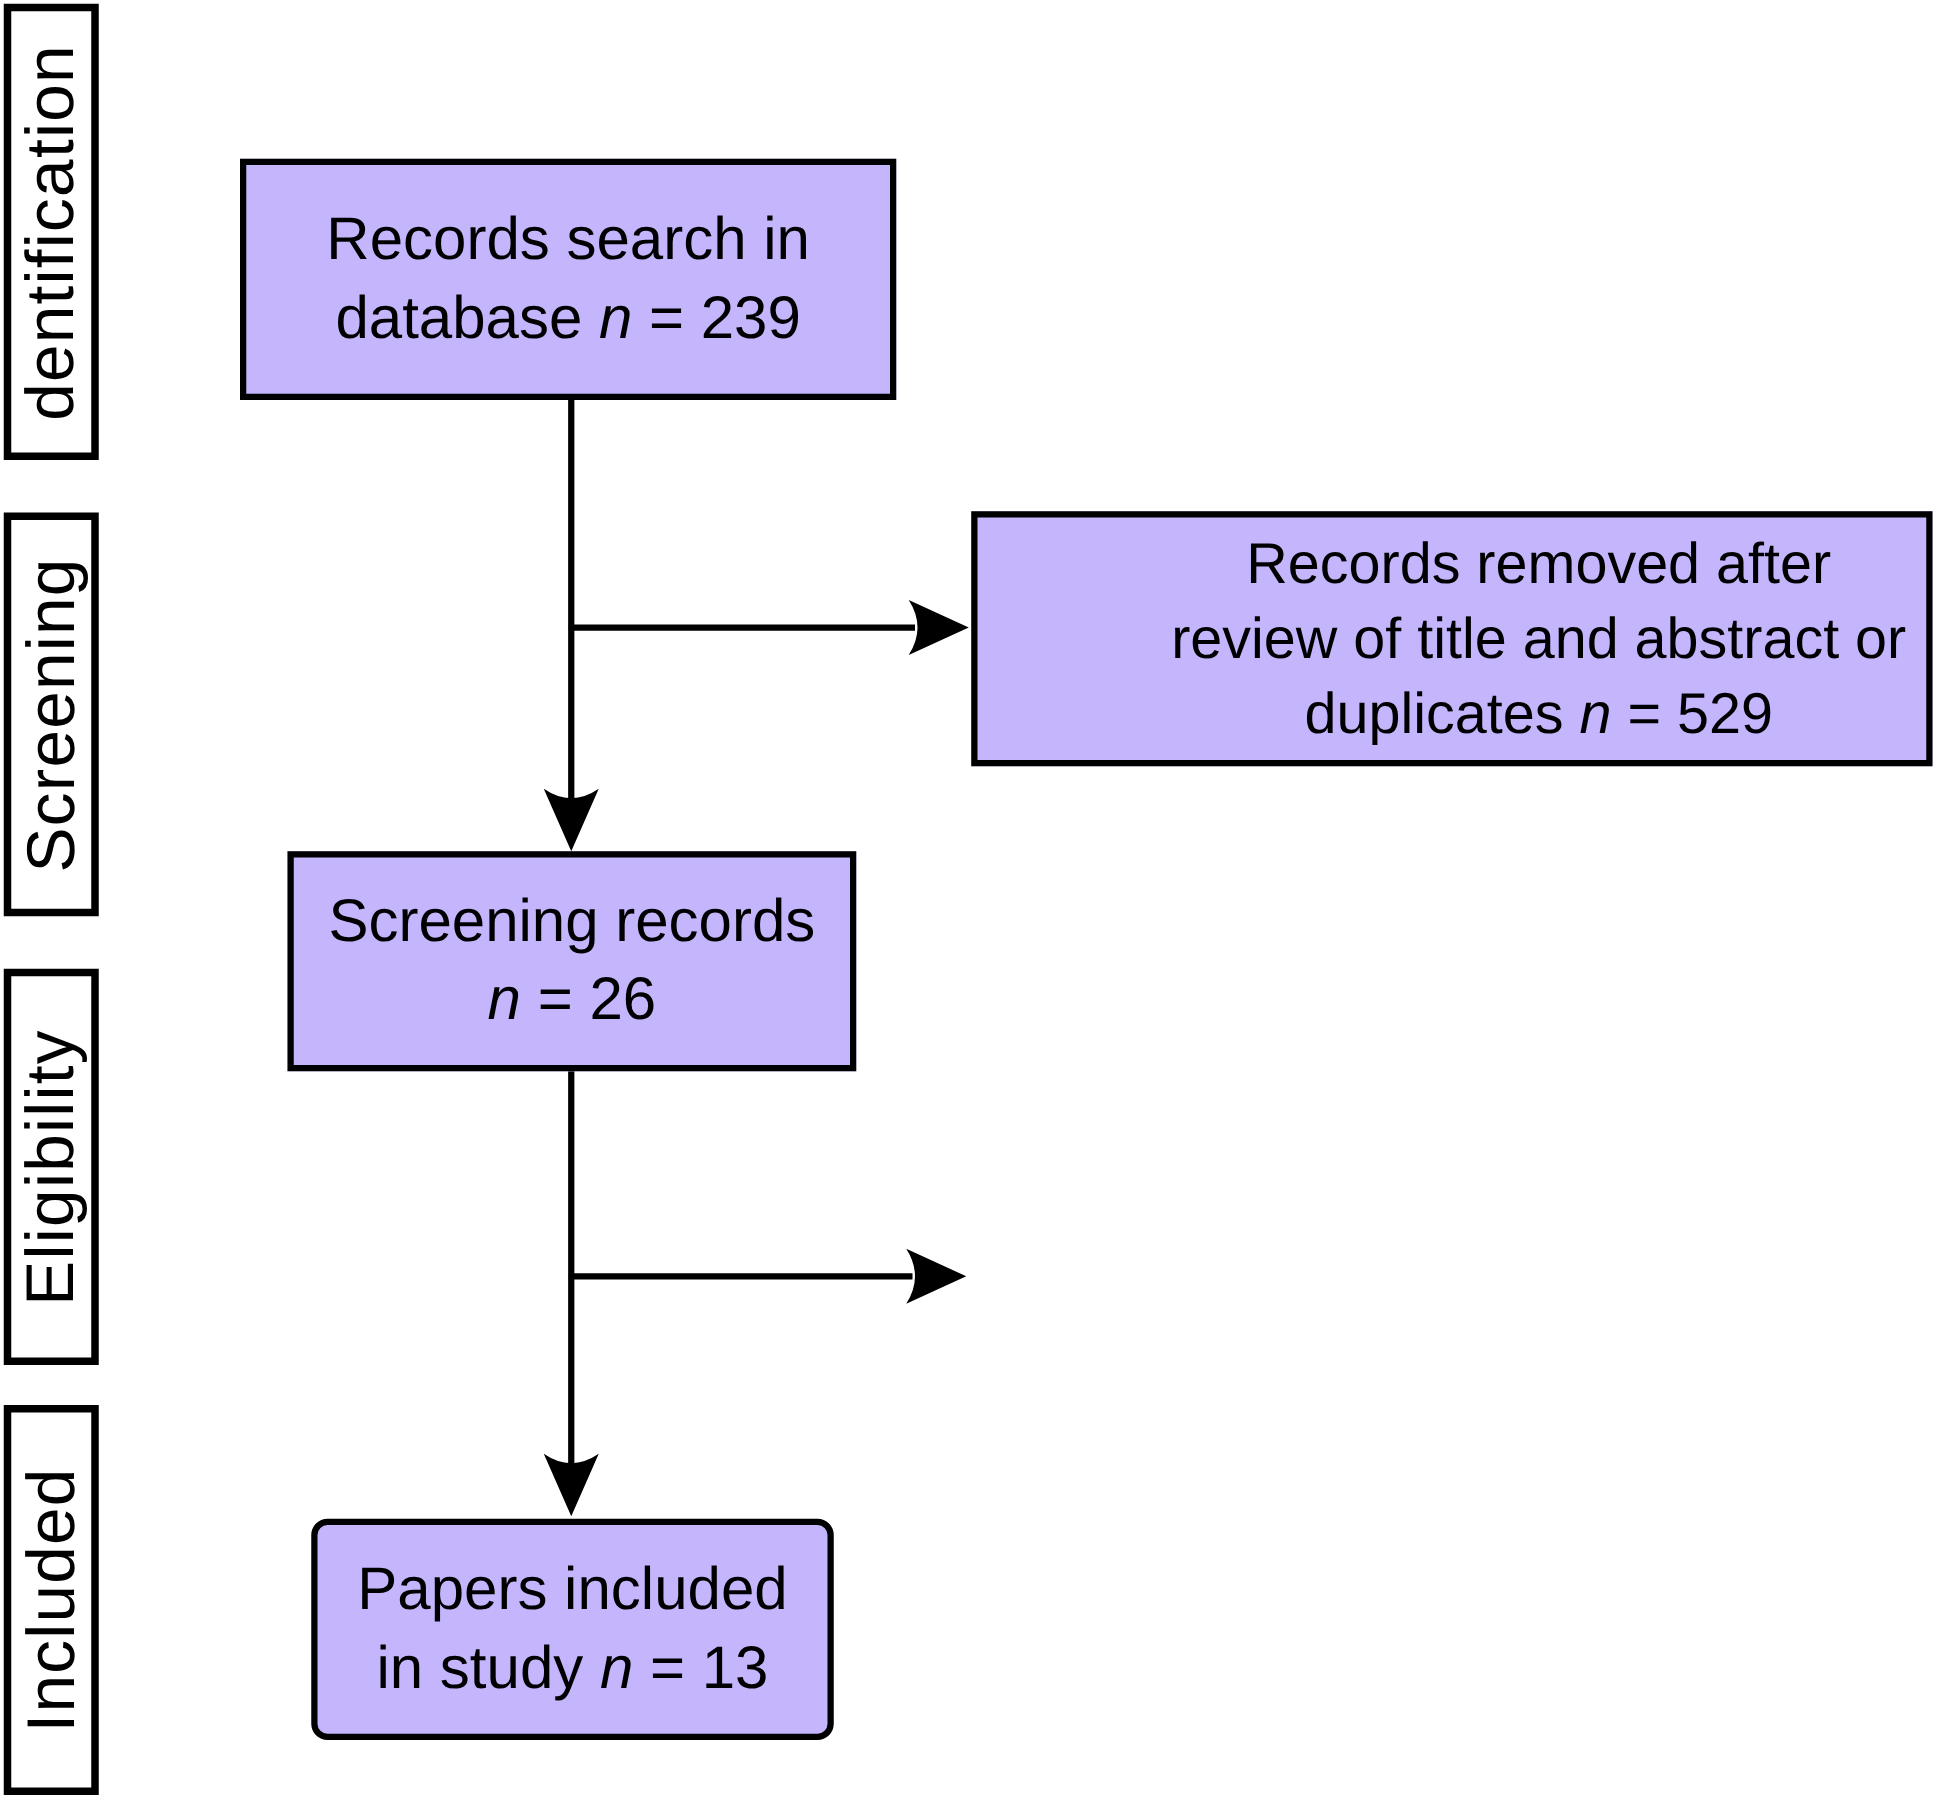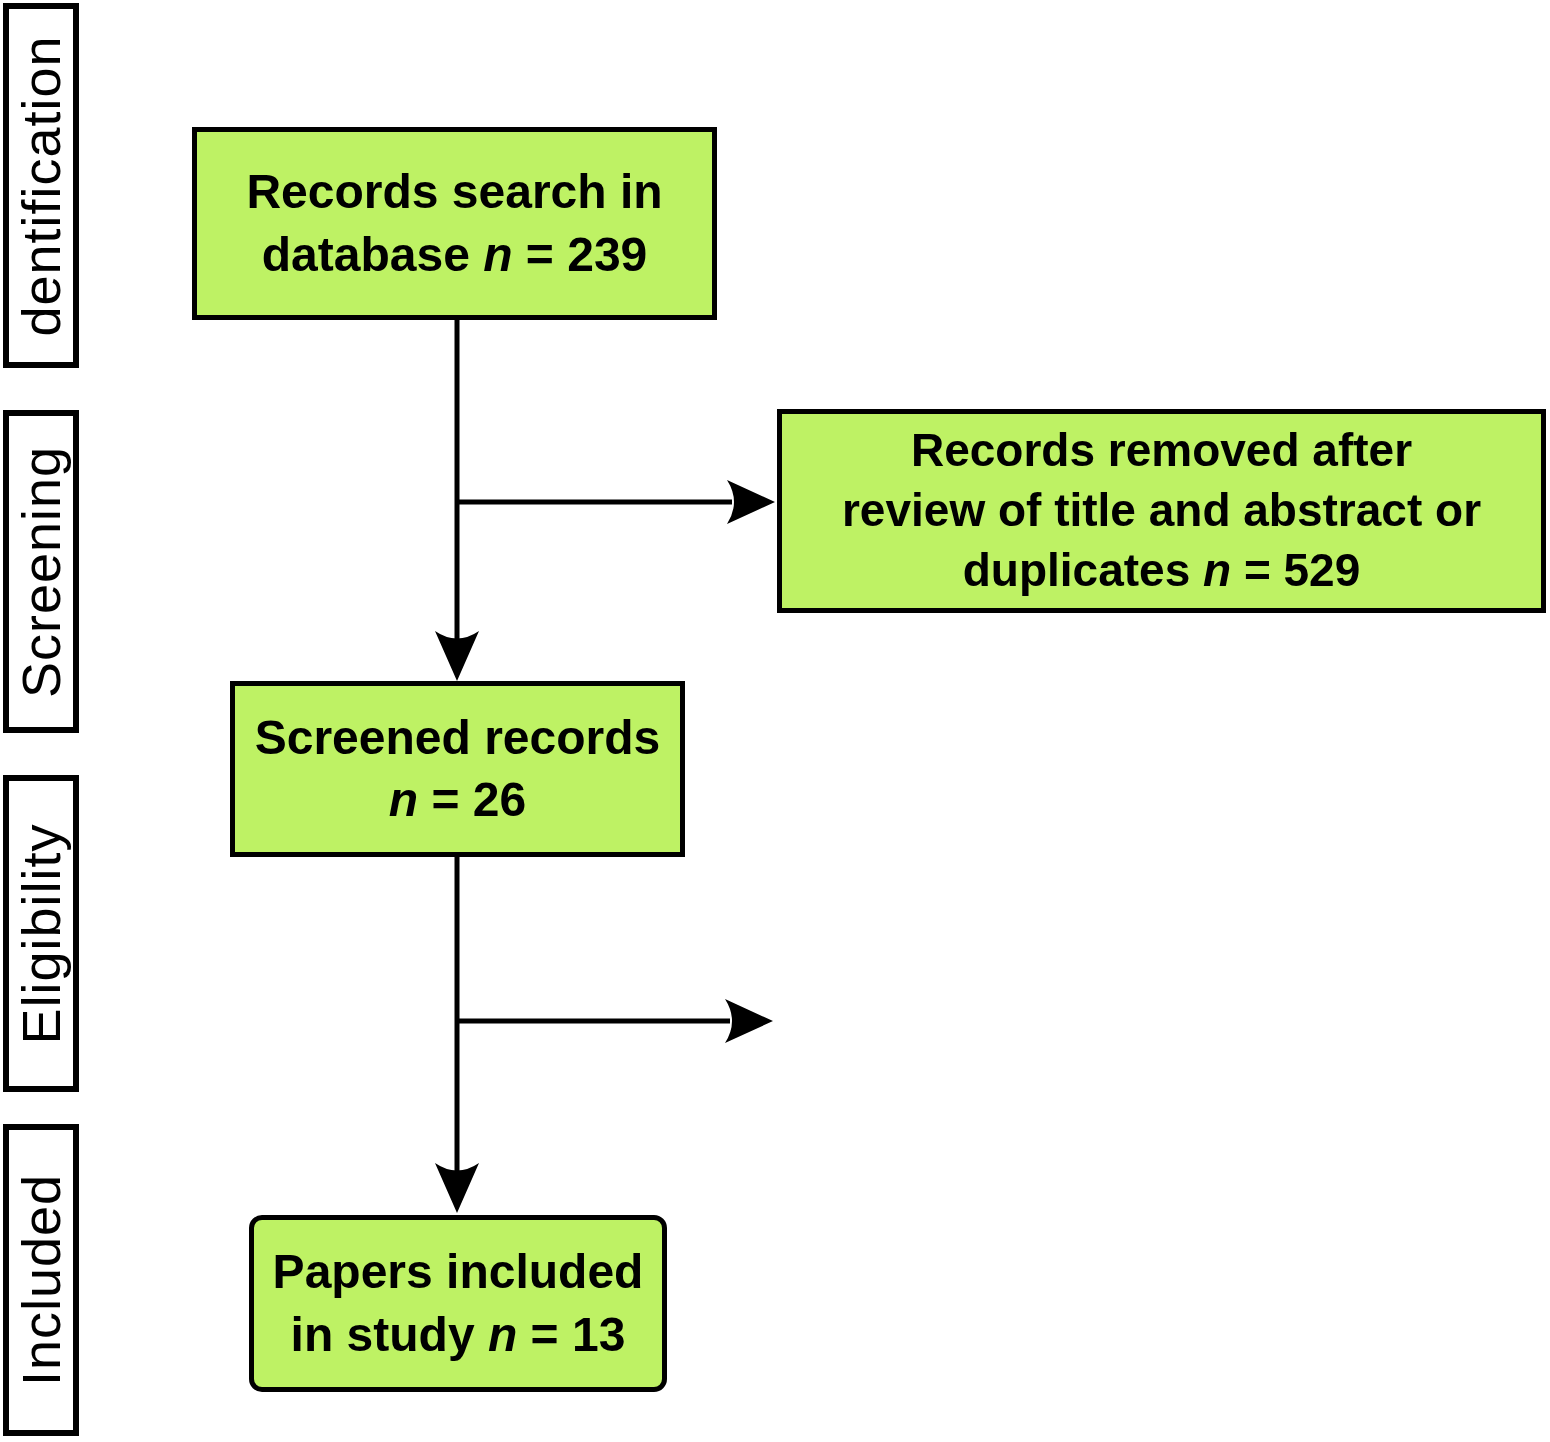--- a/index.html
+++ b/index.html
@@ -13,31 +13,30 @@
     height: 1442px;
     background: #ffffff;
     font-family: "Liberation Sans", sans-serif;
     color: #000000;
     overflow: hidden;
   }
   .box {
     position: absolute;
     box-sizing: border-box;
     border: 5px solid #000000;
-    background: #bef264;
+    background: #c4b5fd;
     display: flex;
     align-items: center;
     justify-content: center;
     text-align: center;
     white-space: pre-line;
     line-height: 1.3;
-    font-weight: bold;
   }
   .main-box { font-size: 48px; padding: 0 14px; }
-  .side-box { font-size: 46px; padding: 0 16px; }
+  .side-box { font-size: 46px; padding: 0 16px; justify-content: flex-end; }
   .stage-box {
     position: absolute;
     box-sizing: border-box;
     border: 6px solid #000000;
     background: #ffffff;
     display: flex;
     align-items: center;
     justify-content: center;
   }
   .stage-box .vtext {
@@ -99,21 +98,21 @@
     <line x1="455" y1="1021" x2="730" y2="1021" stroke="#000000" stroke-width="5"></line>
     <path d="M773,1021 L725,999 Q739,1021 725,1043 Z" fill="#000000"></path>
   </svg>
 
   <div class="box main-box" id="box-records-search">
     <div><span>Records search in
 database </span><span class="nvar">n</span><span> = 239</span></div>
   </div>
 
   <div class="box main-box" id="box-screened-records">
-    <div><span>Screened records
+    <div><span>Screening records
 </span><span class="nvar">n</span><span> = 26</span></div>
   </div>
 
   <div class="box main-box" id="box-papers-included">
     <div><span>Papers included
 in study </span><span class="nvar">n</span><span> = 13</span></div>
   </div>
 
   <div class="box side-box" id="box-records-removed">
     <div><span>Records removed after

